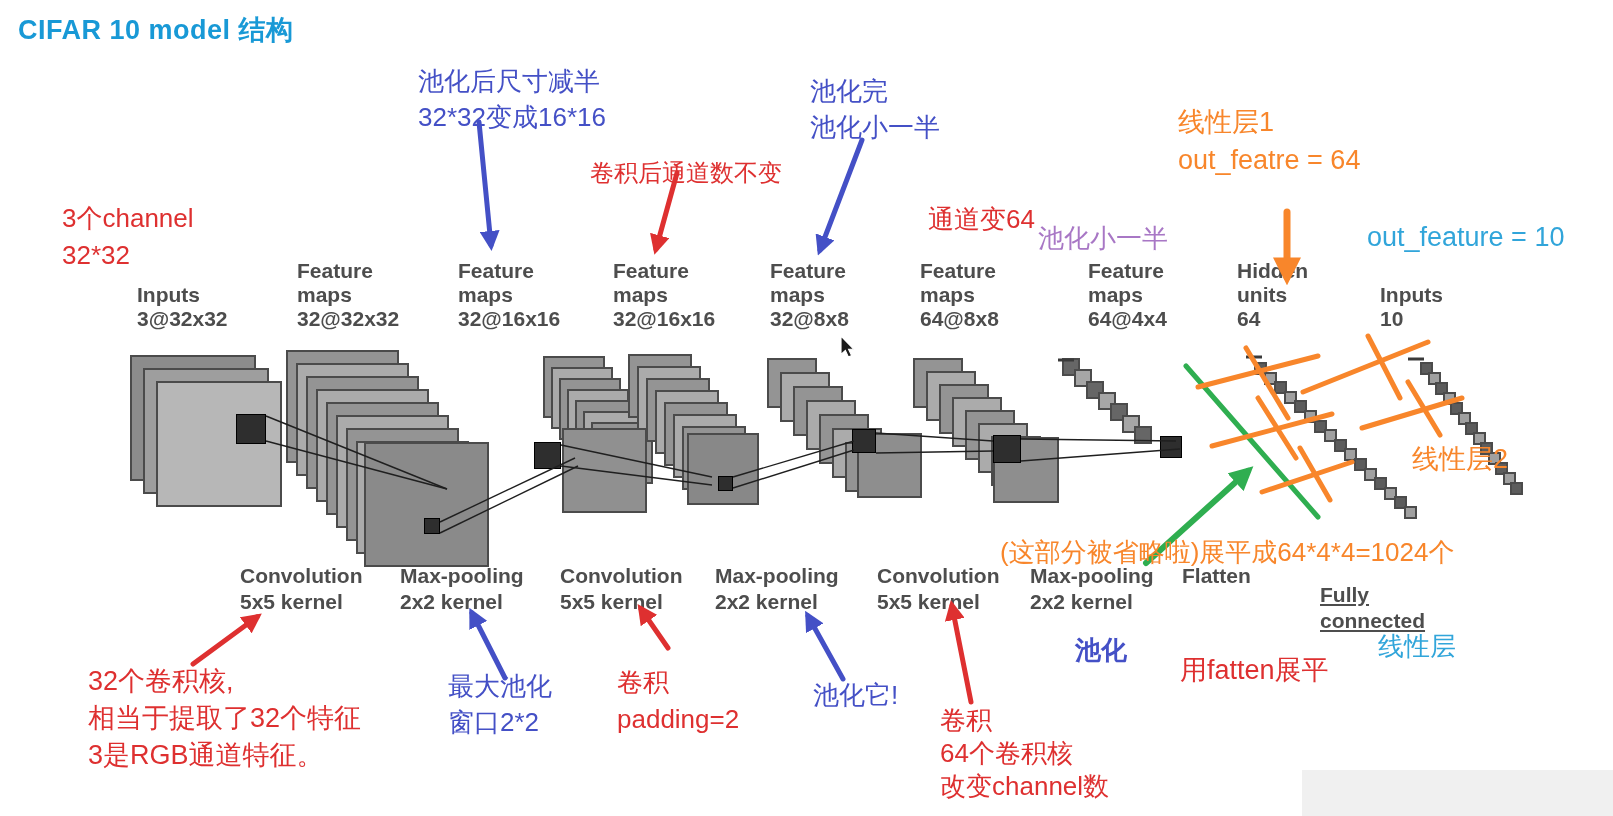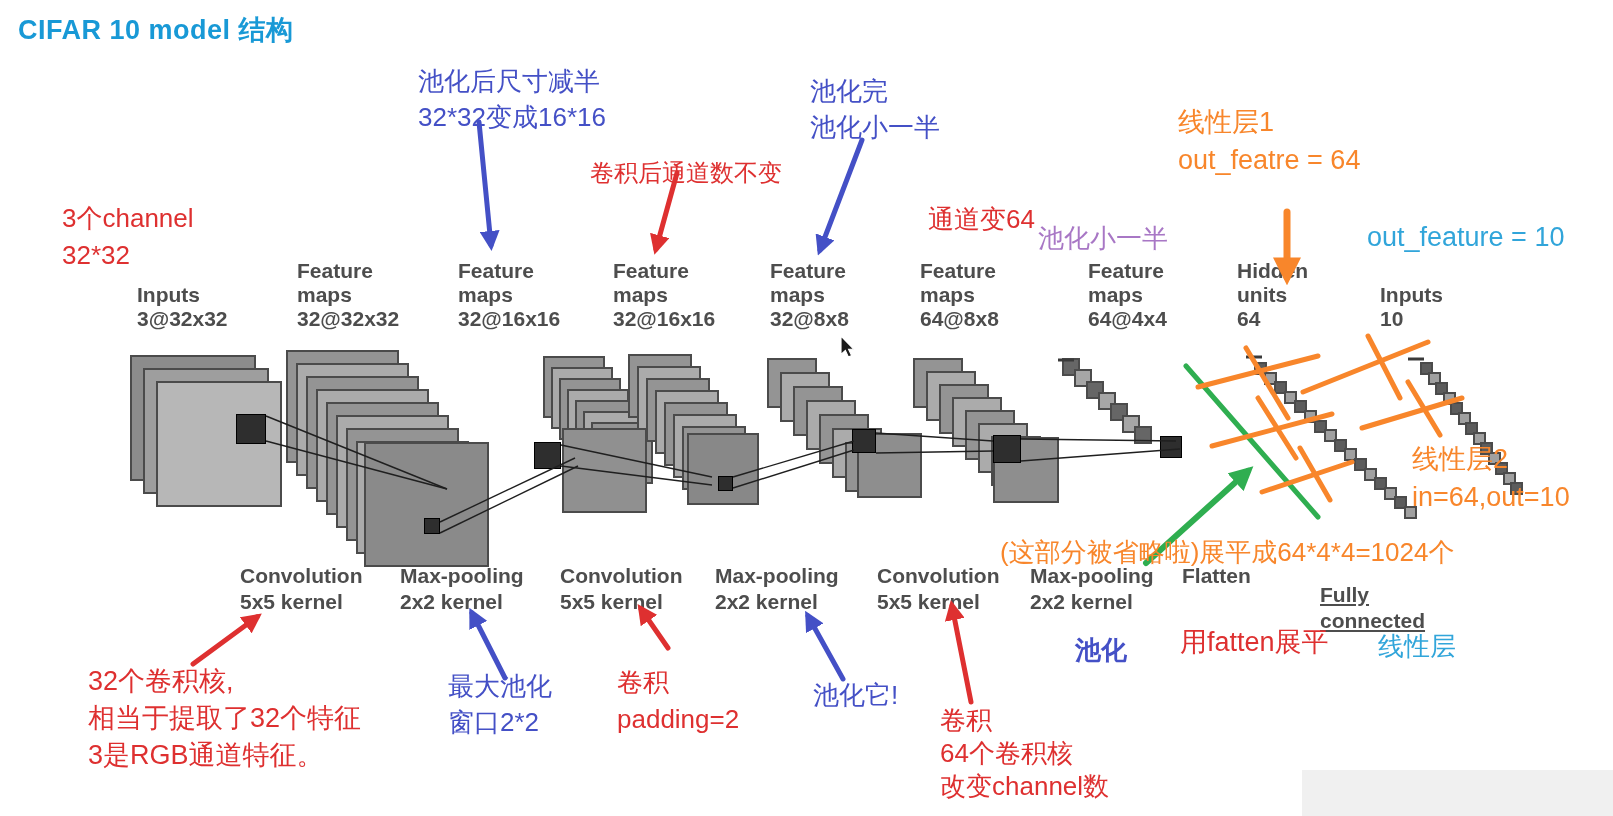--- a/index.html
+++ b/index.html
@@ -271,21 +271,20 @@
       </div>
       <div class="ann" style="left: 1178px; top: 103px; font-size: 27px; line-height: 38px; color: rgb(248, 134, 43);">
         <div>线性层1</div>
         <div>out_featre = 64</div>
       </div>
       <div class="ann" style="left: 1367px; top: 221px; font-size: 27px; line-height: 32px; color: rgb(49, 165, 218);">
         <div>out_feature = 10</div>
       </div>
       <div class="ann" style="left: 1412px; top: 440px; font-size: 27px; line-height: 38px; color: rgb(248, 134, 43);">
         <div>线性层2</div>
-        <div>in=64,out=10</div>
       </div>
       <div class="ann" style="left: 1000px; top: 536px; font-size: 26px; line-height: 32px; color: rgb(248, 134, 43); text-align: right;">
         <div>(这部分被省略啦)展平成64*4*4=1024个</div>
       </div>
       <div class="ann" style="left: 88px; top: 663px; font-size: 27px; line-height: 37px; color: rgb(222, 48, 48);">
         <div>32个卷积核,</div>
         <div>相当于提取了32个特征</div>
         <div>3是RGB通道特征。</div>
       </div>
       <div class="ann" style="left: 448px; top: 668px; font-size: 26px; line-height: 36px; color: rgb(68, 80, 198);">
@@ -300,21 +299,21 @@
         <div>池化它!</div>
       </div>
       <div class="ann" style="left: 940px; top: 704px; font-size: 26px; line-height: 33px; color: rgb(222, 48, 48);">
         <div>卷积</div>
         <div>64个卷积核</div>
         <div>改变channel数</div>
       </div>
       <div class="ann" style="left: 1075px; top: 634px; font-size: 26px; line-height: 32px; color: rgb(68, 80, 198); font-weight: bold;">
         <div>池化</div>
       </div>
-      <div class="ann" style="left: 1180px; top: 626px; font-size: 27px; line-height: 33px; color: rgb(222, 48, 48);">
+      <div class="ann" style="left: 1180px; top: 654px; font-size: 27px; line-height: 33px; color: rgb(222, 48, 48);">
         <div>用fatten展平</div>
       </div>
       <div class="ann" style="left: 1378px; top: 630px; font-size: 26px; line-height: 32px; color: rgb(49, 165, 218);">
         <div>线性层</div>
       </div>
     </div>
   <div id="footer-strip" style="left: 1302px; top: 770px; width: 311px; height: 46px; background: rgb(240, 240, 240);"></div>
 </div>
 
 </body></html>

